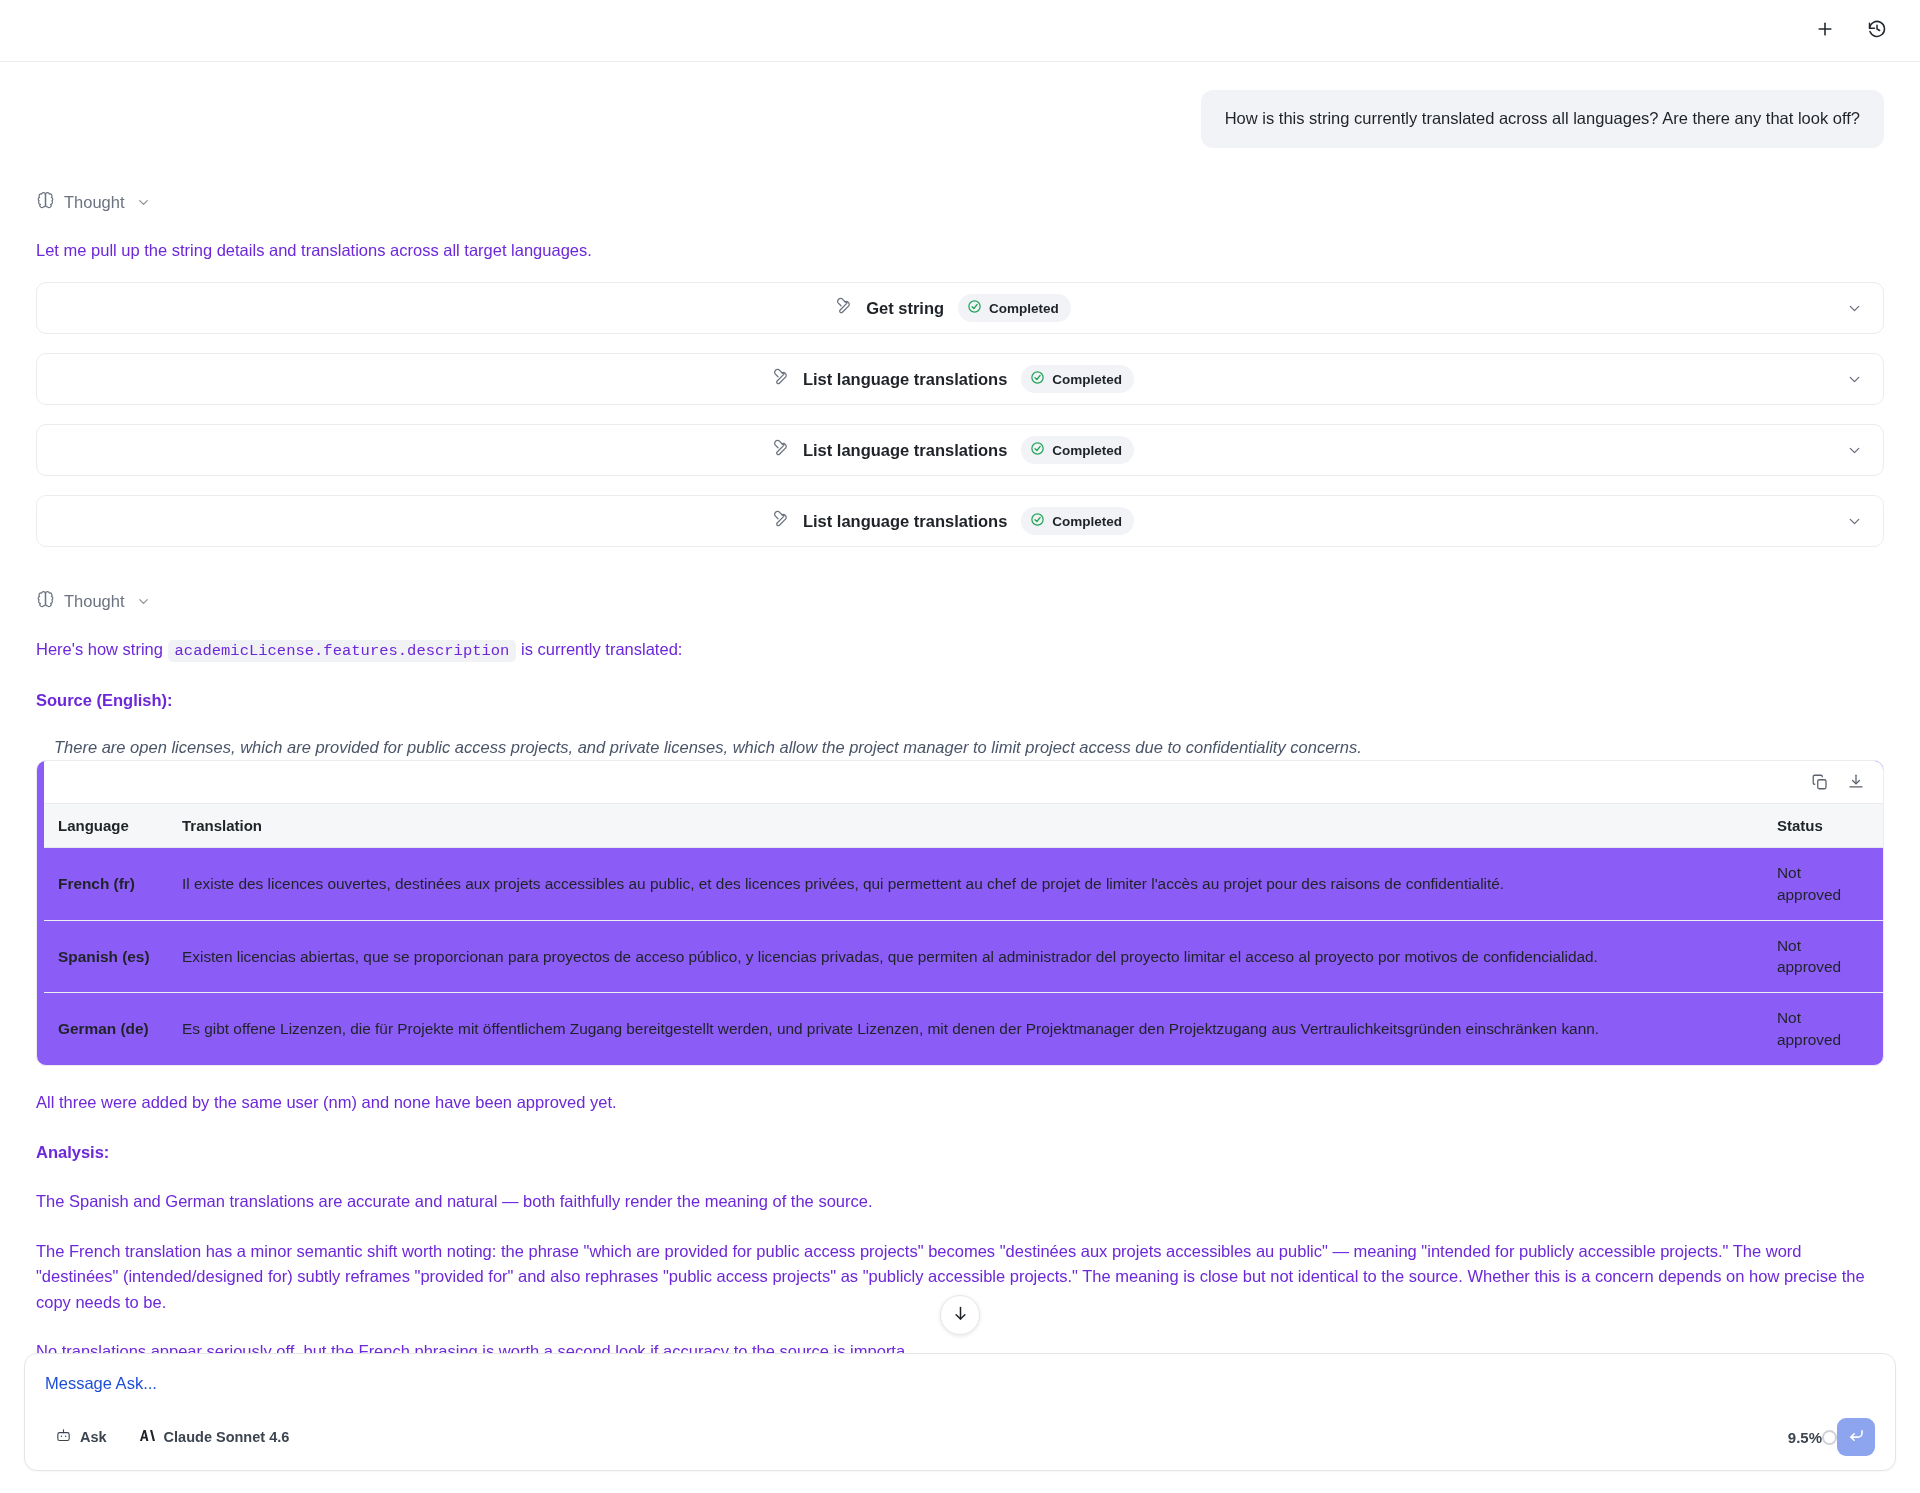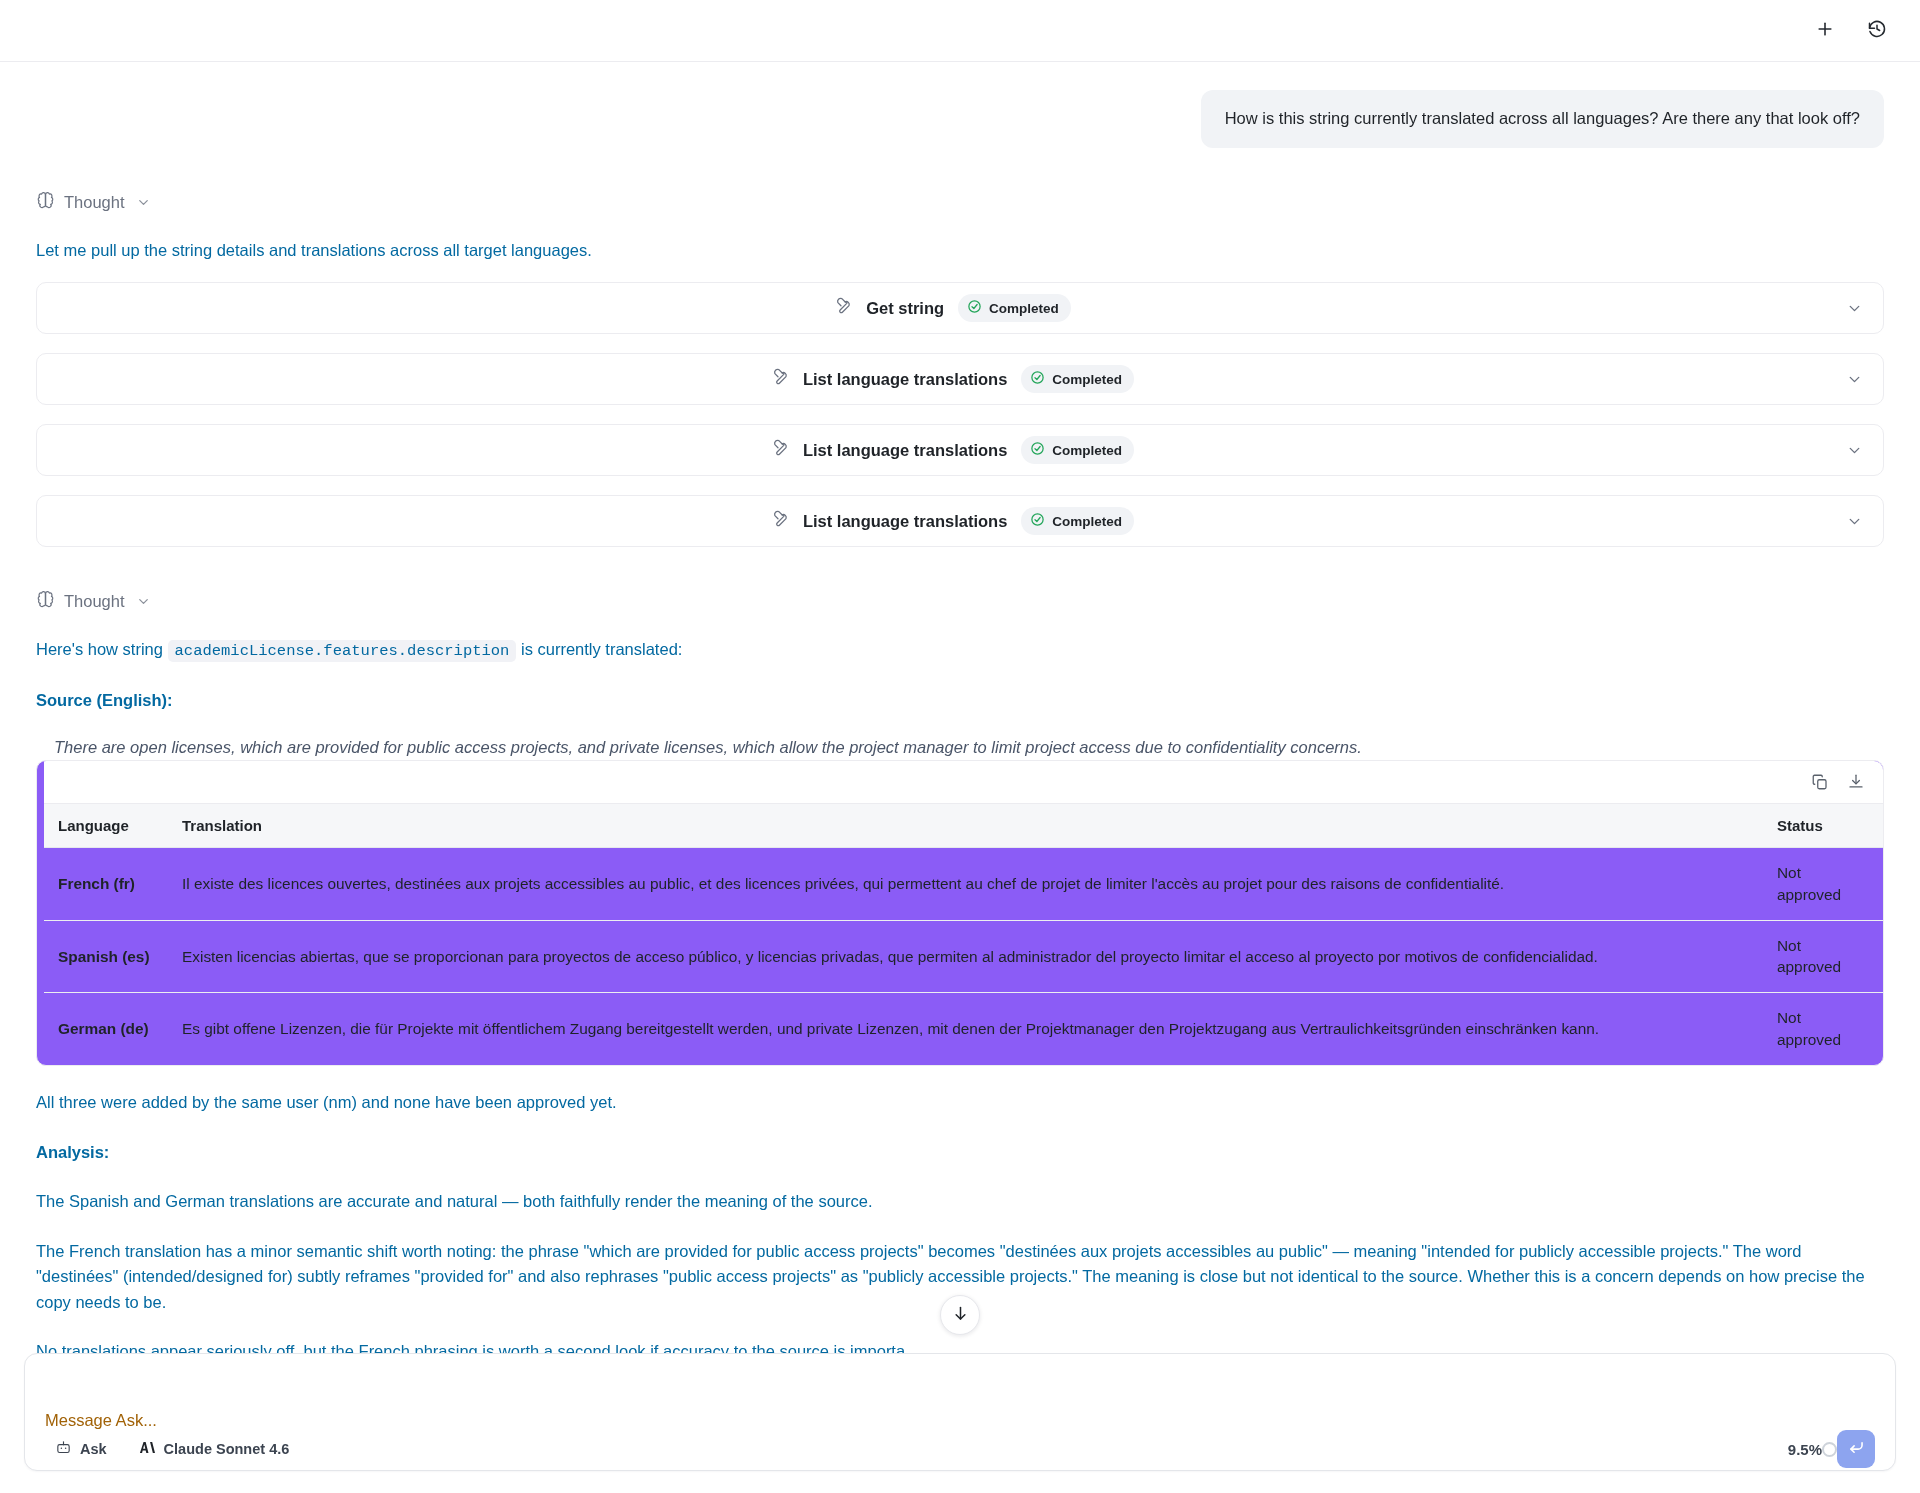--- a/index.html
+++ b/index.html
@@ -60,21 +60,21 @@
     color: #6b7280;
     font-size: 16.5px;
     cursor: pointer;
     width: fit-content;
   }
   .thought .chev { margin-left: 2px; color: #8b919b; display:flex; }
 
   .para {
     font-size: 16.5px;
     line-height: 1.55;
-    color: #0369a1;
+    color: #6d28d9;
     margin-top: 24px;
   }
   .bold-line { font-weight: bold; }
 
   .inline-code {
     font-family: "Liberation Mono", monospace;
     background: #f1f2f6;
     border-radius: 5px;
     padding: 2px 7px;
     font-size: 15.5px;
@@ -175,23 +175,22 @@
     border: 1px solid #e4e6ea;
     border-radius: 13px;
     background: #fff;
     box-shadow: 0 1px 2px rgba(16,24,40,.04);
     padding: 20px 20px 14px 20px;
     height: 118px;
     display: flex; flex-direction: column; justify-content: space-between;
   }
   .composer-placeholder {
     font-size: 16.5px;
-    color: #a16207;
+    color: #1d4ed8;
     cursor: text;
-    margin-top: 37px;
   }
   .composer-bottom { display: flex; align-items: center; }
   .chip {
     display: inline-flex; align-items: center; gap: 8px;
     font-size: 14.5px; font-weight: bold; color: #3c4450;
     padding: 5px 10px; border-radius: 7px; cursor: pointer;
   }
   .chip.model { margin-left: 12px; }
   .composer-right { margin-left: auto; display: flex; align-items: center; }
   .usage { font-size: 15px; font-weight: bold; color: #3c4450; }

